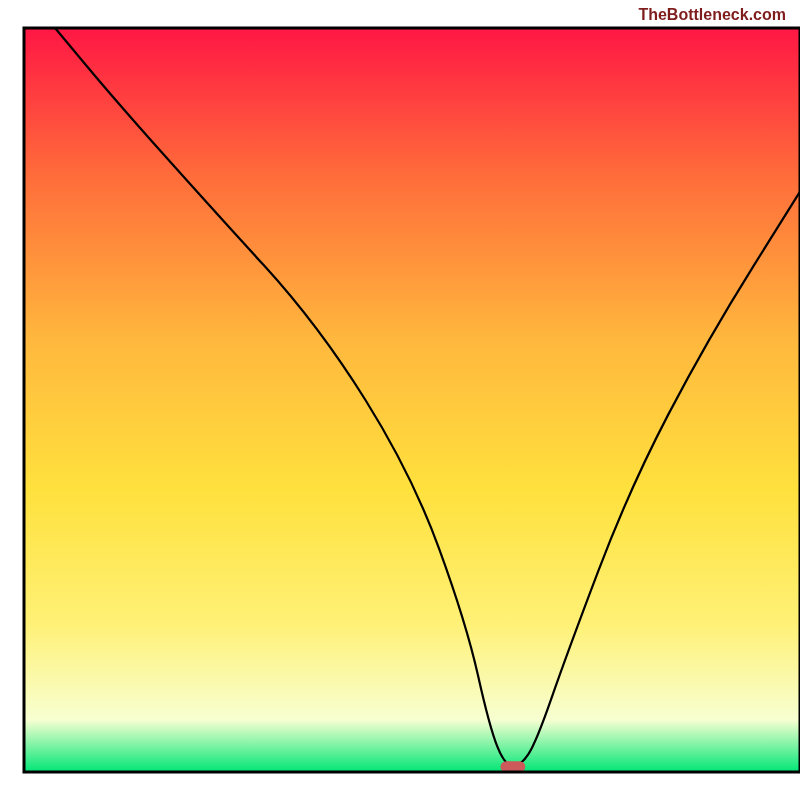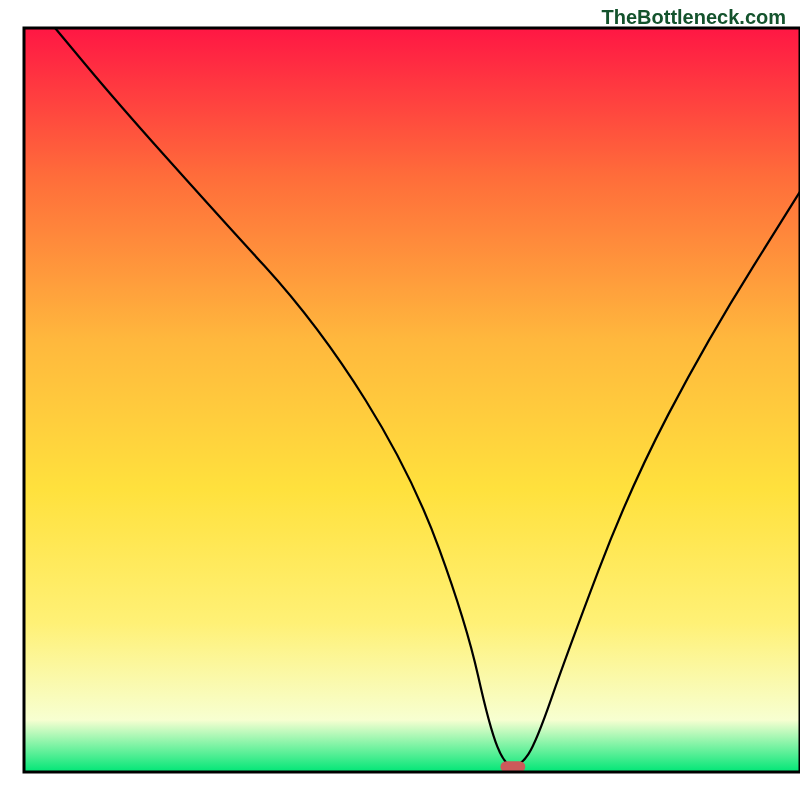--- a/index.html
+++ b/index.html
@@ -10,23 +10,23 @@
   }
   .chart-container {
     width: 800px;
     height: 800px;
     position: relative;
   }
   .watermark {
     position: absolute;
     top: 6px;
     right: 14px;
-    font-size: 20px;
+    font-size: 16px;
     font-weight: 600;
-    color: #14532d;
+    color: #7f1d1d;
     z-index: 10;
   }
   svg {
     display: block;
   }
 </style>
 </head>
 <body>
 
 <div class="chart-container">

